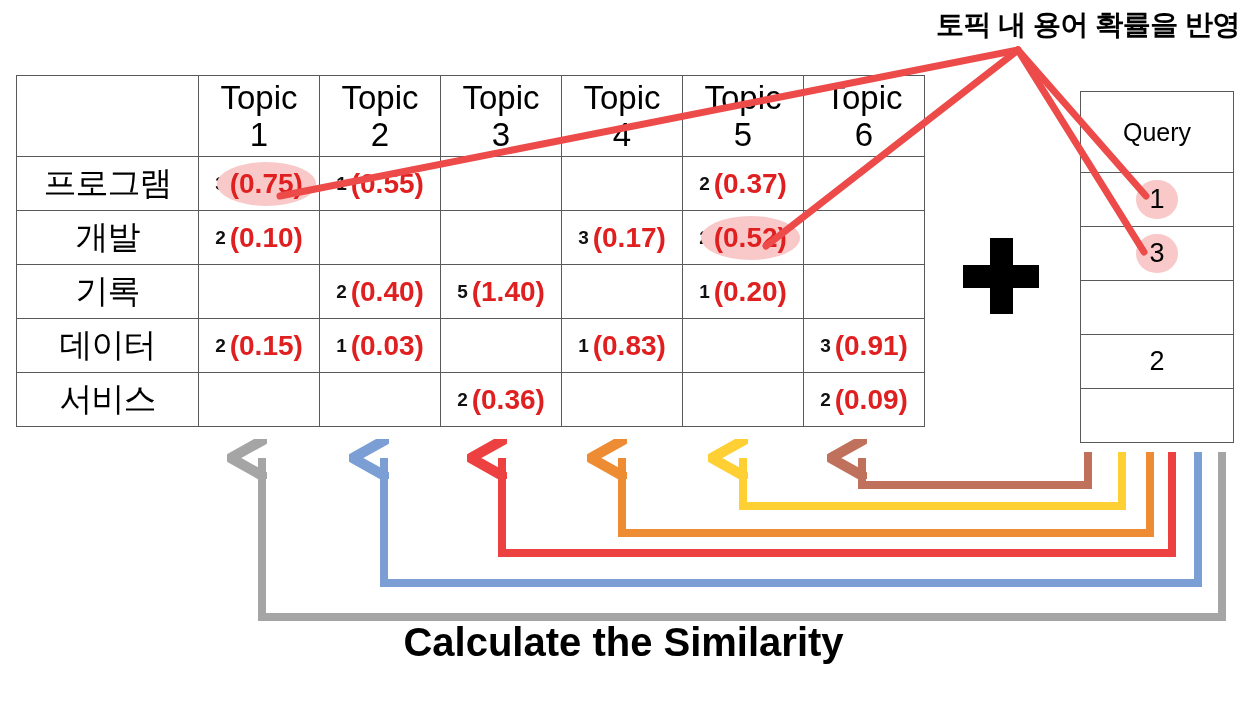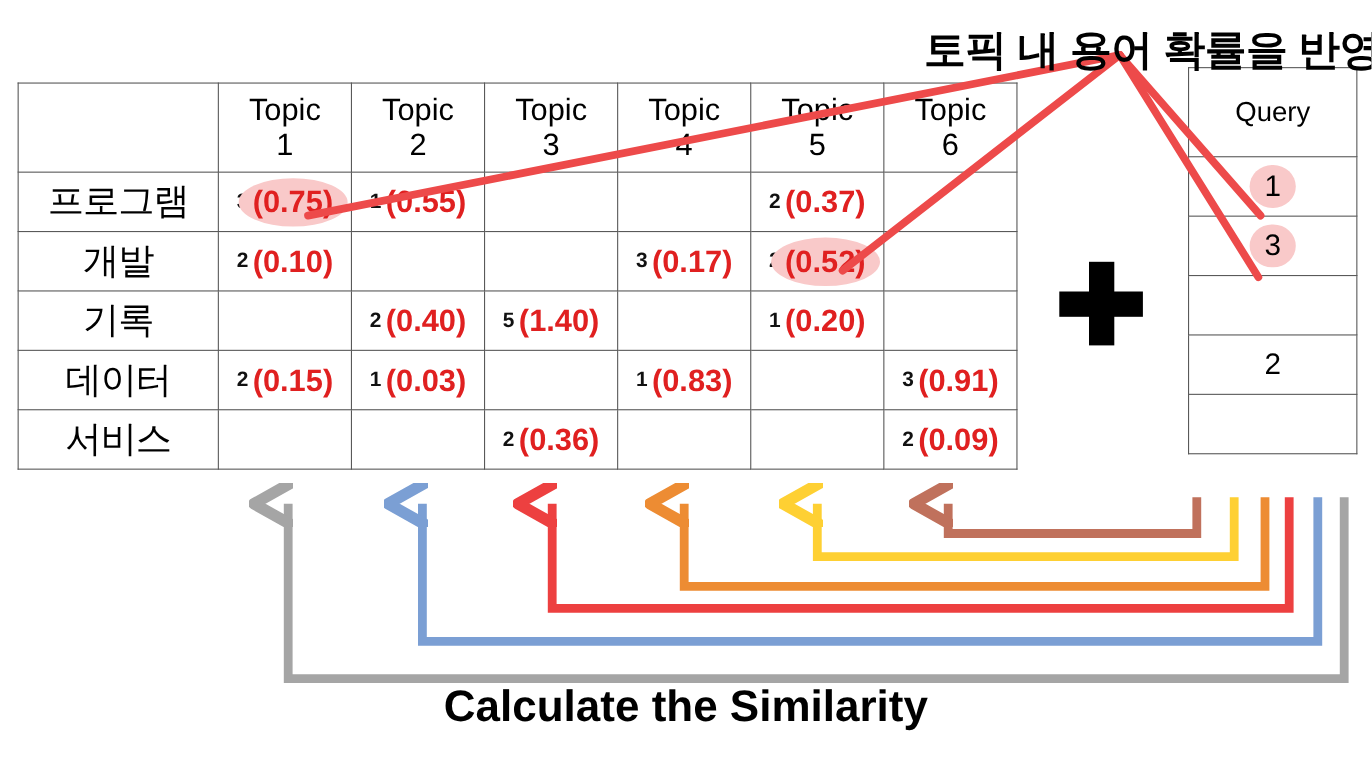--- a/index.html
+++ b/index.html
@@ -15,24 +15,24 @@
     width: 1247px;
     height: 701px;
     background: #ffffff;
     overflow: hidden;
   }
 
   
   .top-caption {
     position: absolute;
     left: 840px;
-    top: 20px;
+    top: 6px;
     width: 400px;
-    text-align: center;
-    font-size: 38px;
+    text-align: right;
+    font-size: 28px;
     font-weight: bold;
     color: #000000;
     letter-spacing: -0.5px;
     white-space: nowrap;
     z-index: 6;
   }
 
   
   .matrix-table {
     position: absolute;
@@ -51,21 +51,21 @@
     background: transparent;
     font-weight: normal;
   }
   .matrix-table tr.head-row td {
     height: 80px;
   }
   .col-term { width: 182px; }
   .col-topic { width: 121px; }
 
   .topic-head {
-    font-size: 28px;
+    font-size: 33px;
     color: #000000;
     text-align: center;
     line-height: 1.13;
   }
   .term-label {
     font-size: 33px;
     color: #000000;
     text-align: center;
     letter-spacing: -1px;
   }
@@ -98,21 +98,21 @@
     bottom: -6px;
     background: #f9c9c9;
     border-radius: 50%;
     z-index: -1;
   }
 
   
   .query-table {
     position: absolute;
     left: 1080px;
-    top: 61px;
+    top: 91px;
     width: 154px;
     border-collapse: collapse;
     table-layout: fixed;
     z-index: 4;
     background: transparent;
   }
   .query-table td {
     border: 1.5px solid #595959;
     padding: 0;
     height: 53px;

